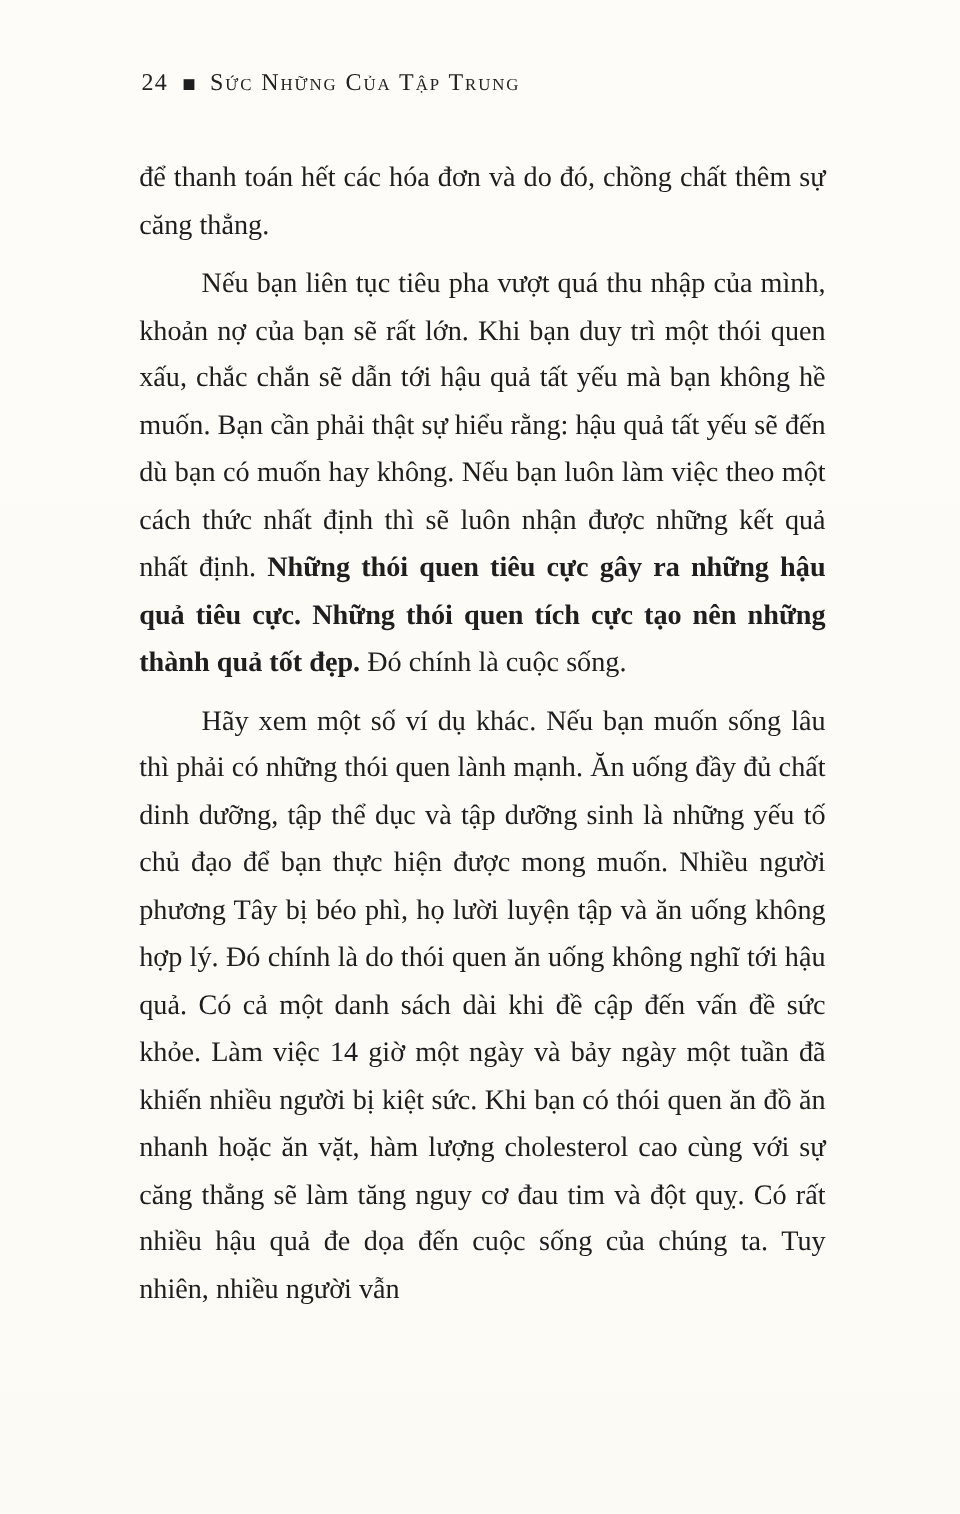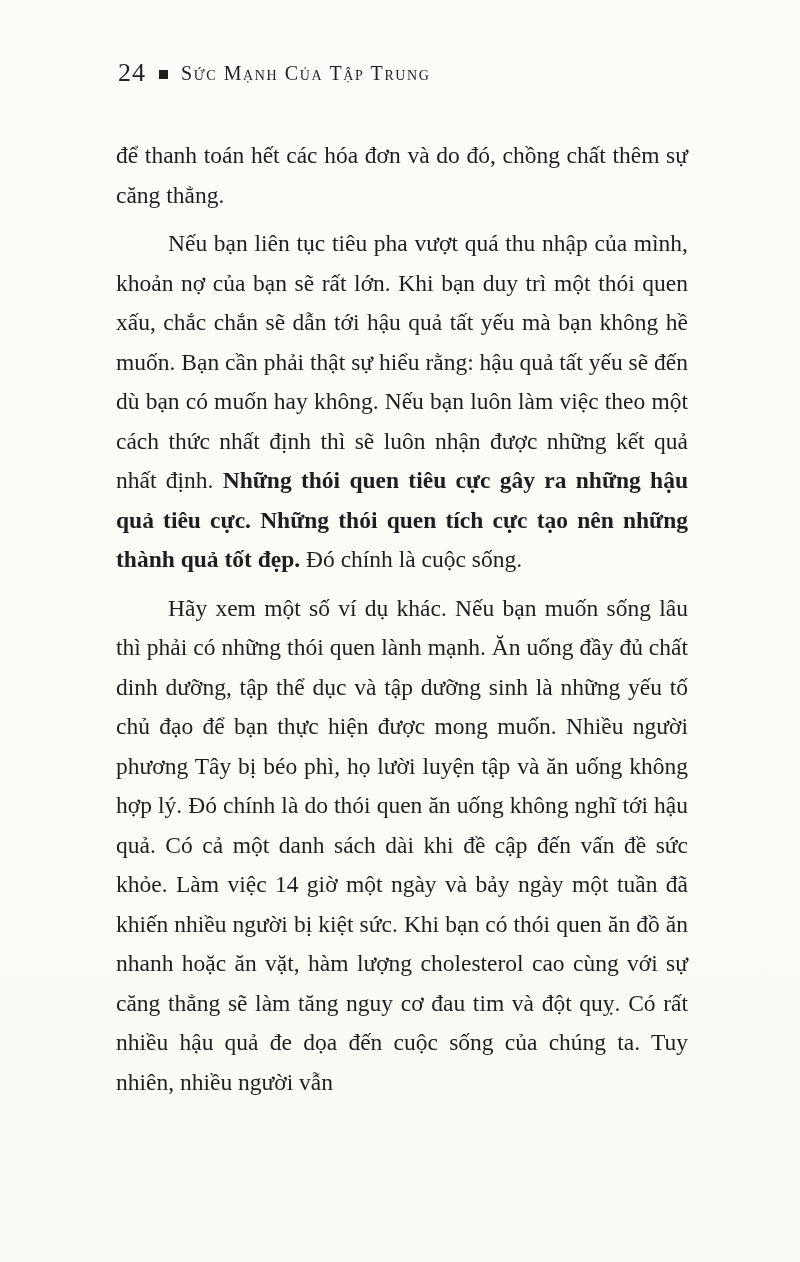--- a/index.html
+++ b/index.html
@@ -22,21 +22,21 @@
     background: linear-gradient(180deg, #fdfcf8 0%, #fcfbf6 60%, #fbfaf4 100%);
   }
   .running-head {
     display: flex;
     align-items: center;
     gap: 13px;
     margin: 0 0 48px 2px;
     white-space: nowrap;
   }
   .page-number {
-    font-size: 26px;
+    font-size: 20px;
     letter-spacing: 1px;
     color: #222;
   }
   .head-bullet {
     width: 9px;
     height: 9px;
     background: #1e1e1e;
     display: inline-block;
     flex: 0 0 auto;
     margin-top: 2px;
@@ -65,21 +65,21 @@
   }
 </style>
 </head>
 <body>
 
 <div class="page">
 
   <div class="running-head">
     <span class="page-number">24</span>
     <span class="head-bullet"></span>
-    <span class="book-title">Sức Mạnh Của Tập Trung</span>
+    <span class="book-title">Sức Những Của Tập Trung</span>
   </div>
 
   <div class="body-text">
 
     <p class="para">để thanh toán hết các hóa đơn và do đó, chồng chất thêm sự căng thẳng.</p>
 
     <p class="para indent"><span>Nếu bạn liên tục tiêu pha vượt quá thu nhập của mình, khoản nợ của bạn sẽ rất lớn. Khi bạn duy trì một thói quen xấu, chắc chắn sẽ dẫn tới hậu quả tất yếu mà bạn không hề muốn. Bạn cần phải thật sự hiểu rằng: hậu quả tất yếu sẽ đến dù bạn có muốn hay không. Nếu bạn luôn làm việc theo một cách thức nhất định thì sẽ luôn nhận được những kết quả nhất định. </span><span class="bold">Những thói quen tiêu cực gây ra những hậu quả tiêu cực. Những thói quen tích cực tạo nên những thành quả tốt đẹp.</span><span> Đó chính là cuộc sống.</span></p>
 
     <p class="para indent">Hãy xem một số ví dụ khác. Nếu bạn muốn sống lâu thì phải có những thói quen lành mạnh. Ăn uống đầy đủ chất dinh dưỡng, tập thể dục và tập dưỡng sinh là những yếu tố chủ đạo để bạn thực hiện được mong muốn. Nhiều người phương Tây bị béo phì, họ lười luyện tập và ăn uống không hợp lý. Đó chính là do thói quen ăn uống không nghĩ tới hậu quả. Có cả một danh sách dài khi đề cập đến vấn đề sức khỏe. Làm việc 14 giờ một ngày và bảy ngày một tuần đã khiến nhiều người bị kiệt sức. Khi bạn có thói quen ăn đồ ăn nhanh hoặc ăn vặt, hàm lượng cholesterol cao cùng với sự căng thẳng sẽ làm tăng nguy cơ đau tim và đột quỵ. Có rất nhiều hậu quả đe dọa đến cuộc sống của chúng ta. Tuy nhiên, nhiều người vẫn</p>
 

